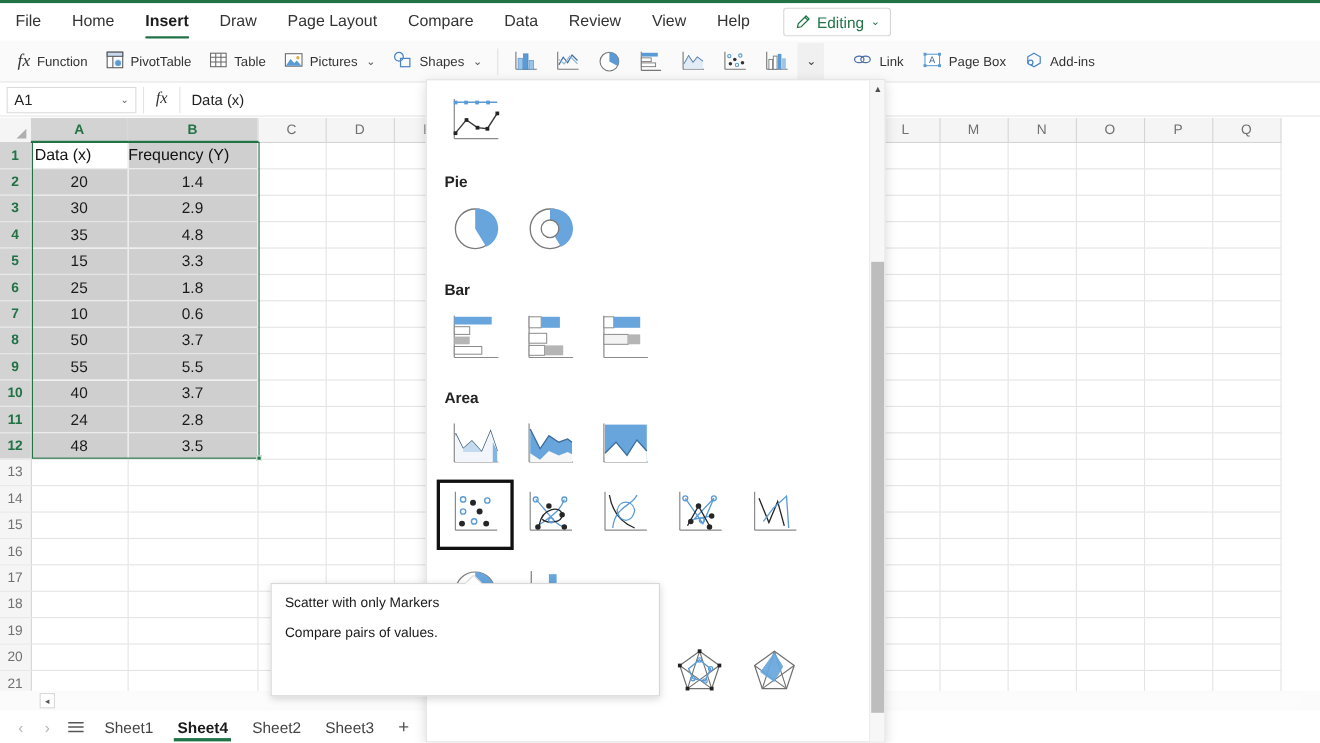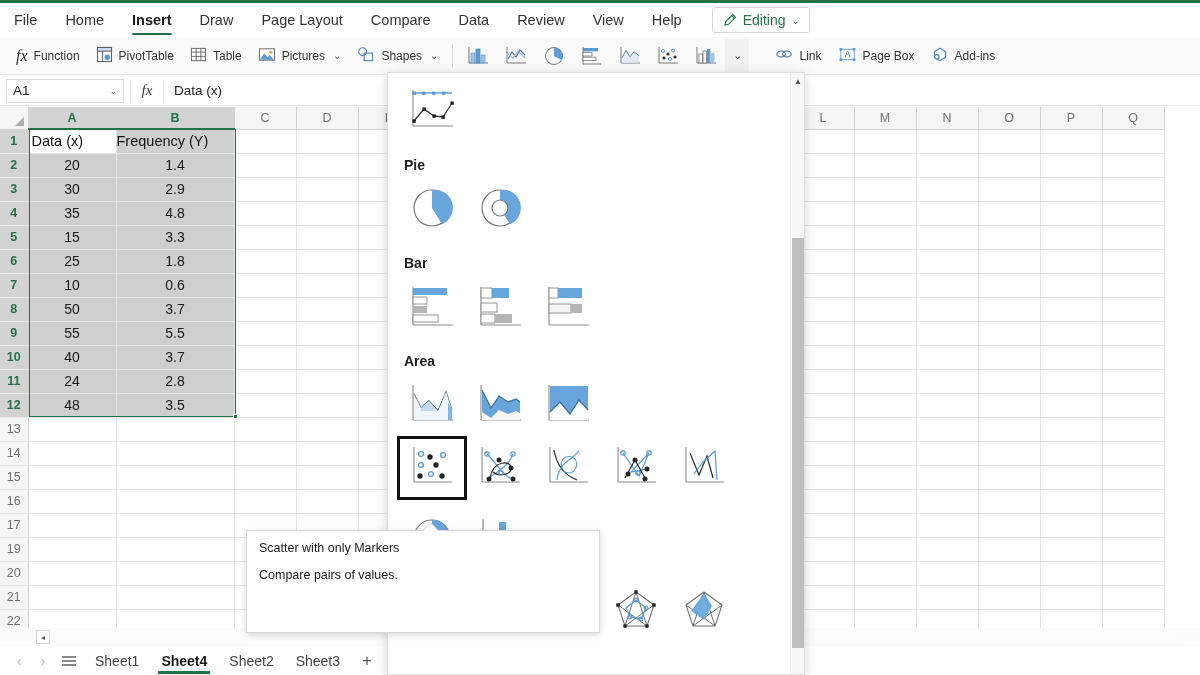--- a/index.html
+++ b/index.html
@@ -816,20 +816,40 @@
             <td class="cell" style="width: 62px;"></td>
             <td class="cell" style="width: 62px;"></td>
             <td class="cell" style="width: 62px;"></td>
             <td class="cell" style="width: 62px;"></td>
             <td class="cell" style="width: 62px;"></td>
             <td class="cell" style="width: 62px;"></td>
             <td class="cell" style="width: 62px;"></td>
             <td class="cell" style="width: 62px;"></td>
           </tr>
           <tr>
+            <td class="rowhead">18</td>
+            <td class="cell" style="width: 88px;"></td>
+            <td class="cell" style="width: 118px;"></td>
+            <td class="cell" style="width: 62px;"></td>
+            <td class="cell" style="width: 62px;"></td>
+            <td class="cell" style="width: 62px;"></td>
+            <td class="cell" style="width: 62px;"></td>
+            <td class="cell" style="width: 62px;"></td>
+            <td class="cell" style="width: 62px;"></td>
+            <td class="cell" style="width: 62px;"></td>
+            <td class="cell" style="width: 62px;"></td>
+            <td class="cell" style="width: 62px;"></td>
+            <td class="cell" style="width: 62px;"></td>
+            <td class="cell" style="width: 62px;"></td>
+            <td class="cell" style="width: 62px;"></td>
+            <td class="cell" style="width: 62px;"></td>
+            <td class="cell" style="width: 62px;"></td>
+            <td class="cell" style="width: 62px;"></td>
+          </tr>
+          <tr>
             <td class="rowhead">19</td>
             <td class="cell" style="width: 88px;"></td>
             <td class="cell" style="width: 118px;"></td>
             <td class="cell" style="width: 62px;"></td>
             <td class="cell" style="width: 62px;"></td>
             <td class="cell" style="width: 62px;"></td>
             <td class="cell" style="width: 62px;"></td>
             <td class="cell" style="width: 62px;"></td>
             <td class="cell" style="width: 62px;"></td>
             <td class="cell" style="width: 62px;"></td>

